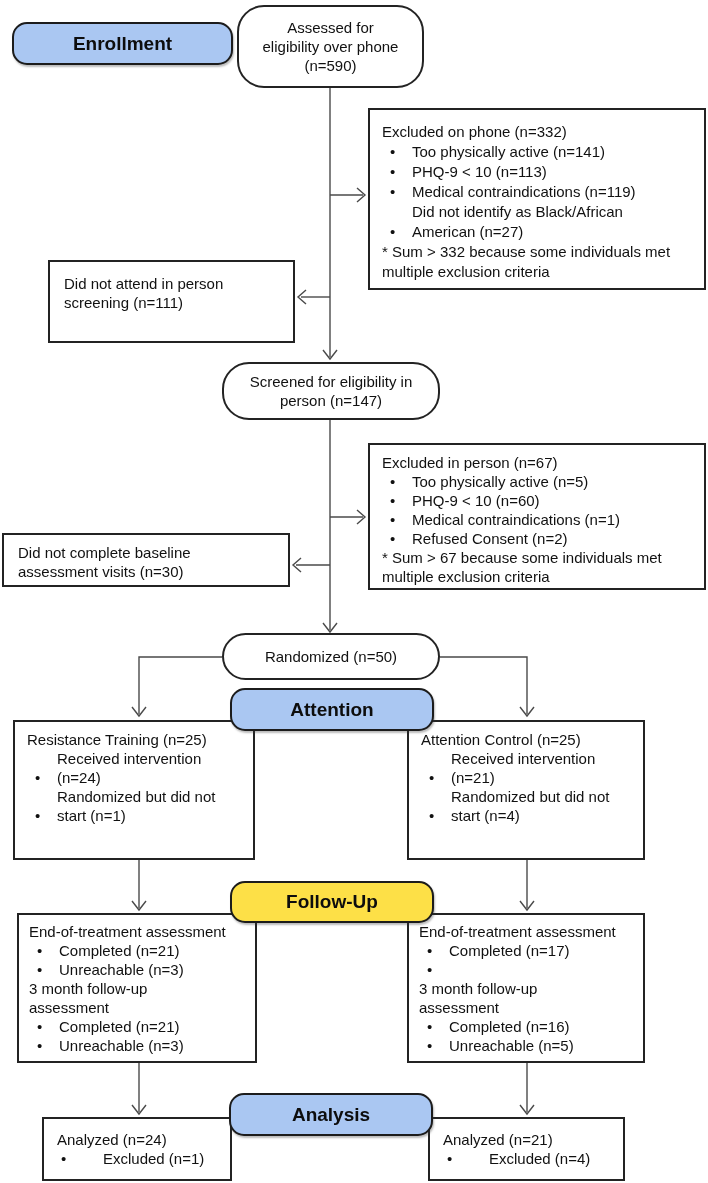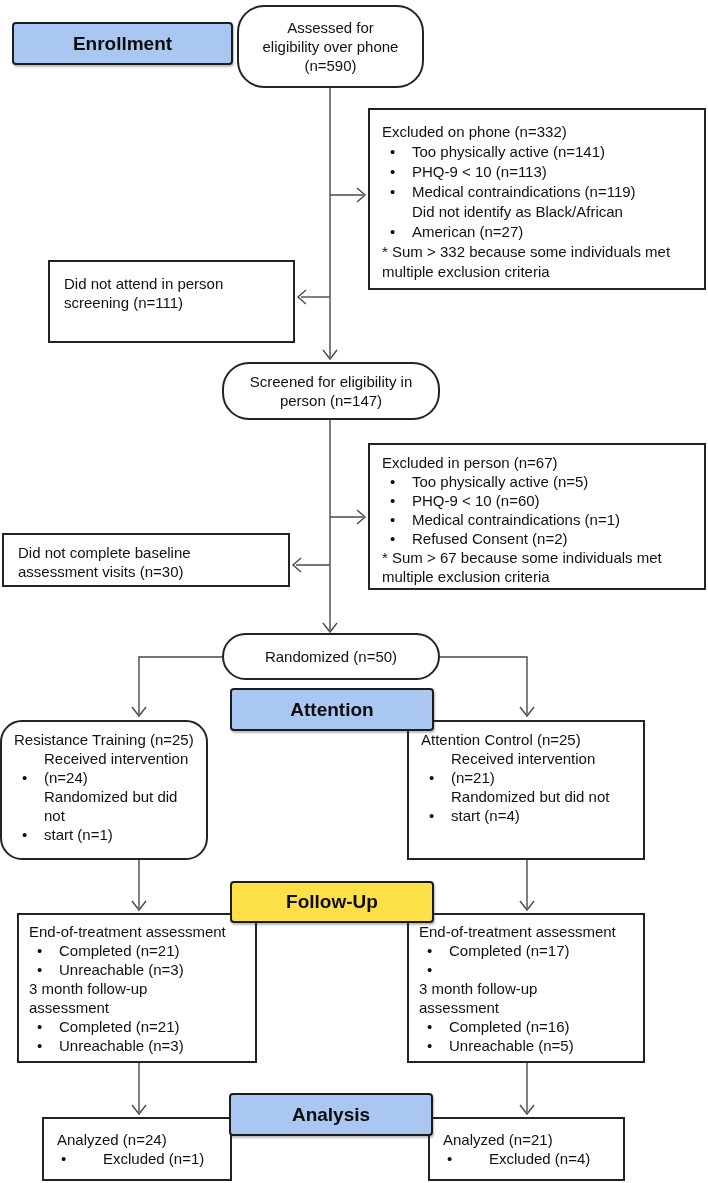--- a/index.html
+++ b/index.html
@@ -25,21 +25,21 @@
     border: 2px solid #232323;
     font-size: 15px;
     line-height: 19px;
     z-index: 2;
   }
   .lh20 { line-height: 20px; }
   .stage {
     position: absolute;
     box-sizing: border-box;
     border: 2px solid #ec4899;
-    border-radius: 4px;
+    border-radius: 15px;
     display: flex;
     align-items: center;
     justify-content: center;
     font-size: 19px;
     font-weight: bold;
     color: #0d0d0d;
     z-index: 3;
     box-shadow: 1px 2px 2px rgba(60,60,60,0.35);
   }
   .center {
@@ -166,21 +166,21 @@
       <span class="btext pre">Refused Consent (n=2)</span>
     </div>
     <div>* Sum &gt; 67 because some individuals met multiple exclusion criteria</div>
   </div>
 
   <div class="wbox pre" style="left:2px; top:533px; width:288px; height:54px; padding:8px 14px;">Did not complete baseline
 assessment visits (n=30)</div>
 
   <div class="wbox center" style="left:222px; top:633px; width:218px; height:47px;">Randomized (n=50)</div>
 
-  <div class="wbox pad" style="left:0; top:720px; width:208px; height:140px;border-radius:22px;">
+  <div class="wbox pad" style="left:13px; top:720px; width:242px; height:140px;">
     <div>Resistance Training (n=25)</div>
     <div class="bullet-row">
       <span class="dot"></span>
       <span class="btext pre">Received intervention
 (n=24)</span>
     </div>
     <div class="bullet-row">
       <span class="dot"></span>
       <span class="btext pre">Randomized but did not
 start (n=1)</span>

